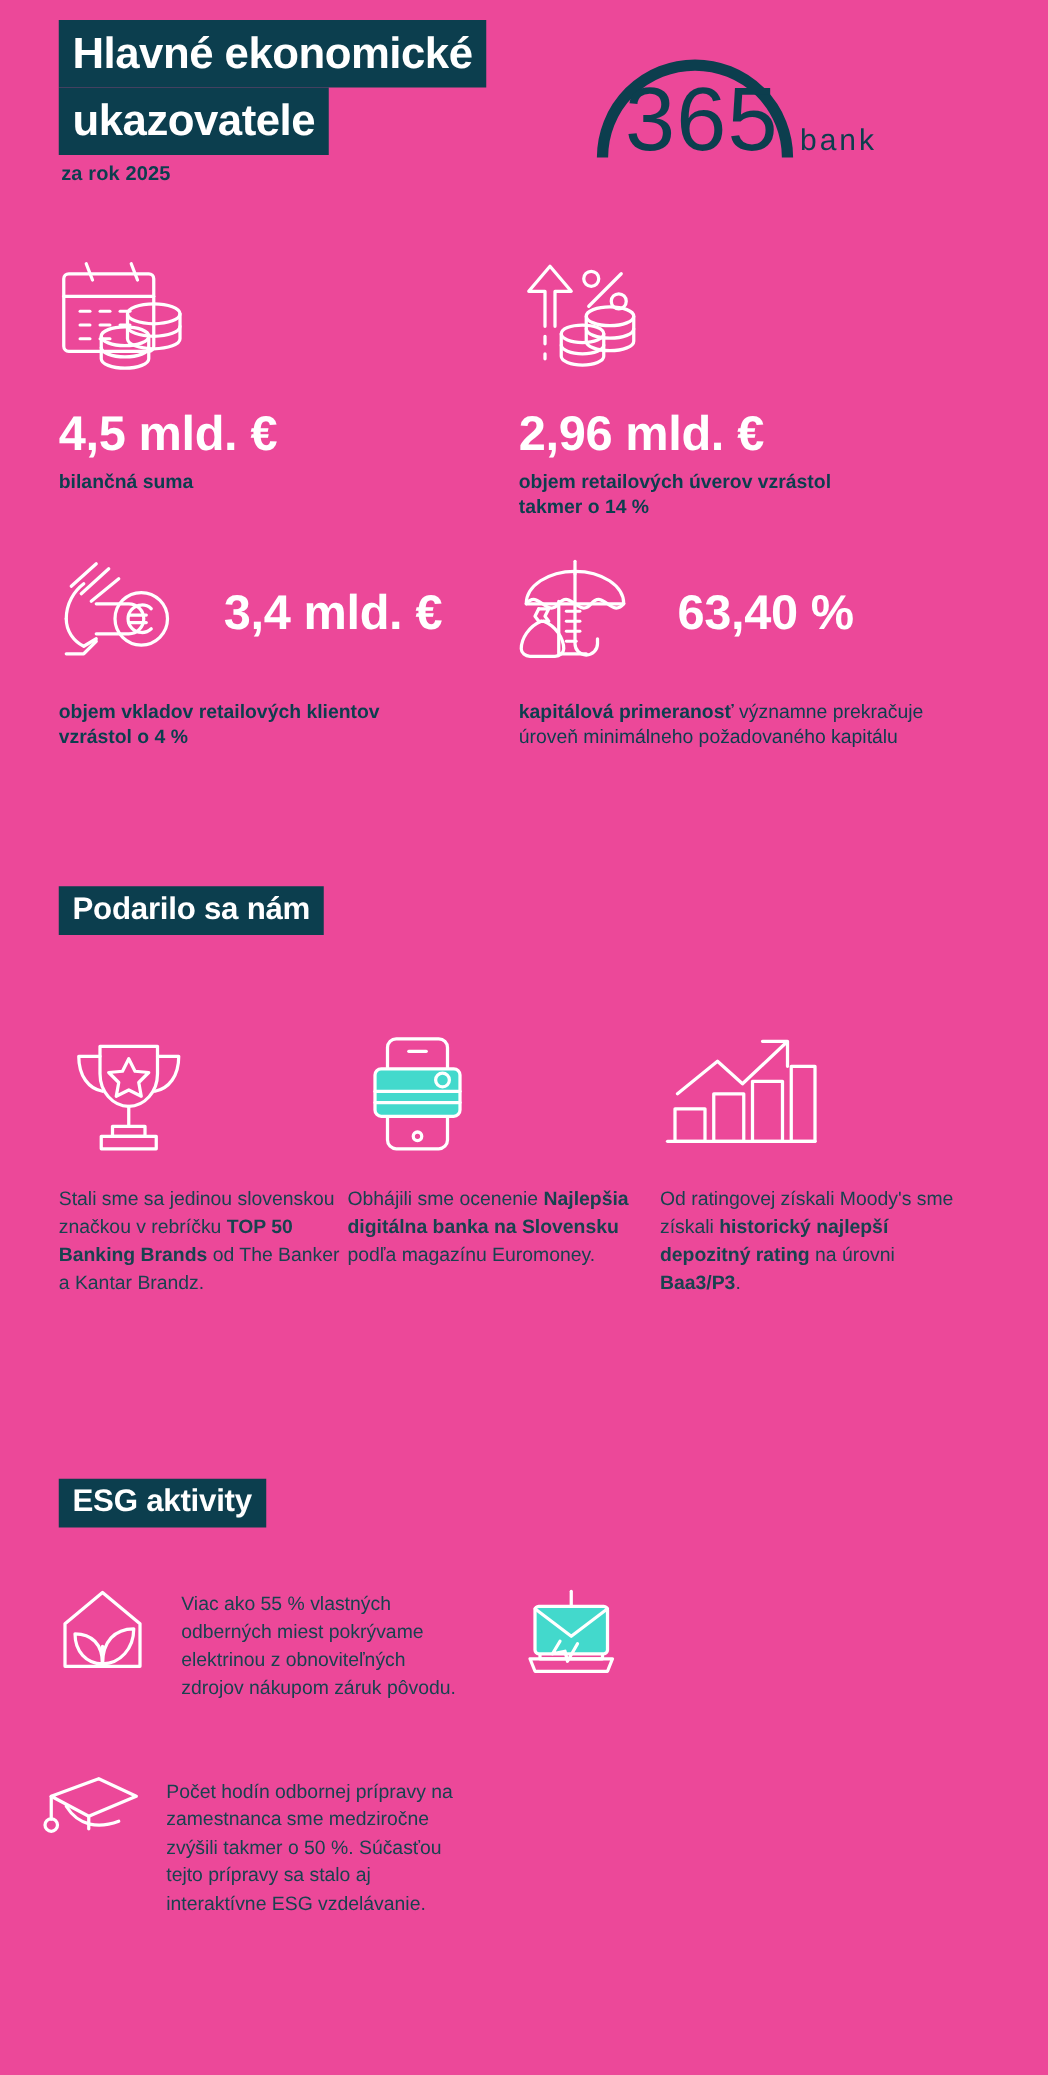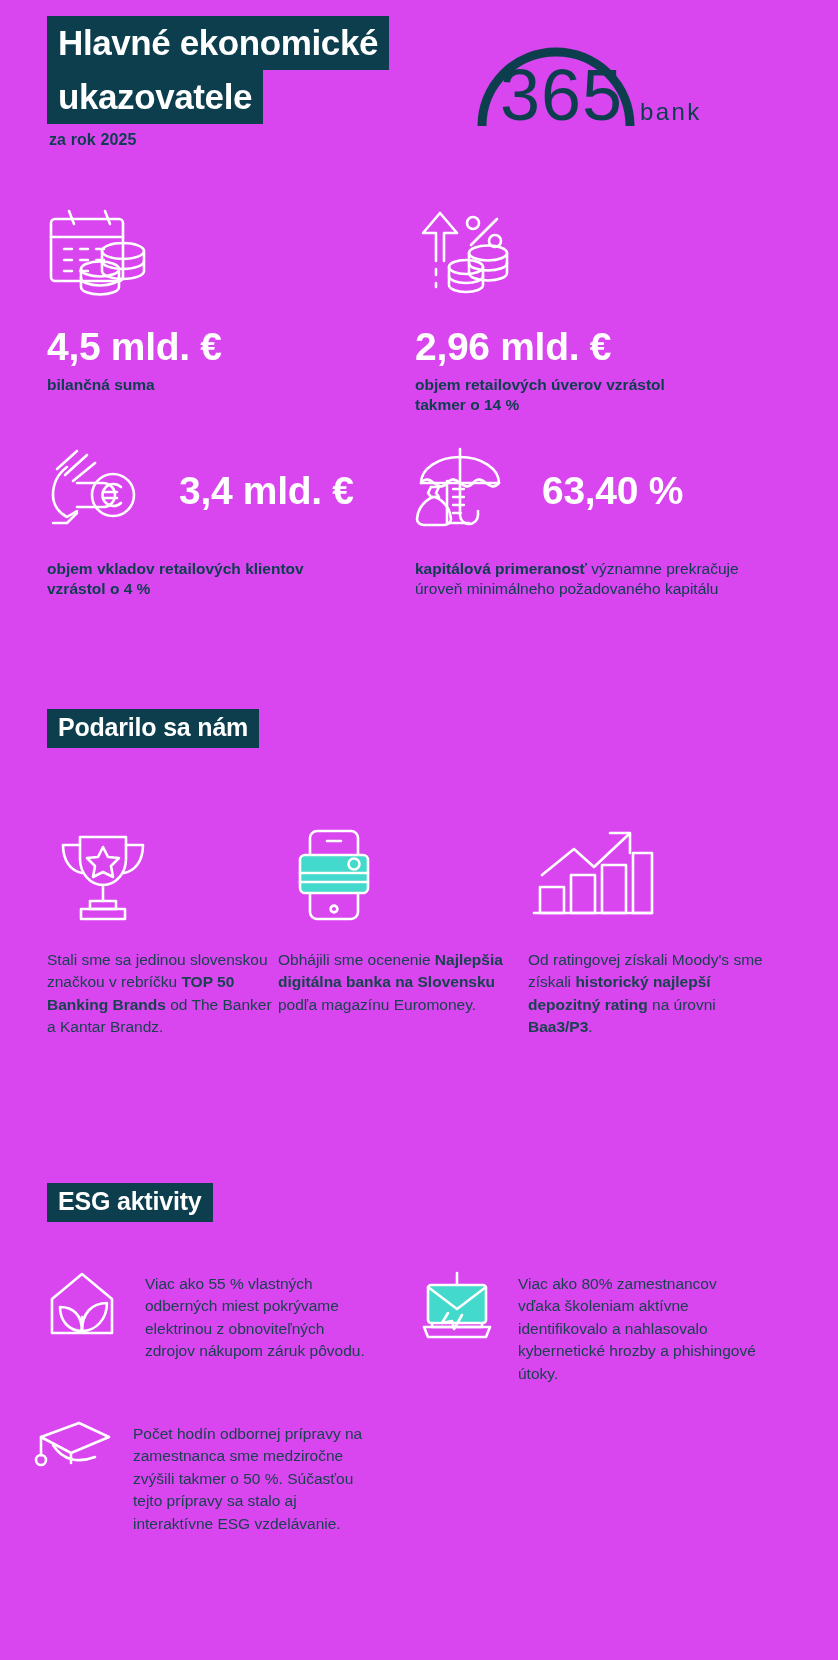--- a/index.html
+++ b/index.html
@@ -2,21 +2,21 @@
 <html><head>
 <meta charset="utf-8">
 <style>
   * { margin:0; padding:0; box-sizing:border-box; }
   html, body {
     width:838px; height:1660px;
     background:#43D9CC;
     font-family:"Liberation Sans", sans-serif;
     overflow:hidden;
   }
-  .page { position:relative; width:838px; height:1660px; background:#d946ef; }
+  .page { position:relative; width:838px; height:1660px; background:#ec4899; }
 
   
   .header { position:absolute; left:0; top:0; width:838px; height:180px; }
   .title-block { position:absolute; left:47px; top:16px; }
   .title-line {
     display:inline-block;
     background:#0C3E4E;
     color:#FFFFFF;
     font-size:35px;
     font-weight:bold;
@@ -295,21 +295,20 @@
       <div class="icon-wrap">
         <svg width="80" height="76" viewBox="0 0 80 76" fill="none" stroke="#FFFFFF" stroke-width="2.6" stroke-linecap="round" stroke-linejoin="round">
           <path d="M12 24 v34 h50 V24"></path>
           <path d="M4 58 h66 l-4 10 H8 Z"></path>
           <line x1="37" y1="4" x2="37" y2="16"></line>
           <rect x="8" y="16" width="58" height="38" rx="3" fill="#43D9CC"></rect>
           <path d="M8 18 L37 40 L66 18"></path>
           <path d="M28 44 l-6 10 l10 -2 l2 8 l8 -14"></path>
         </svg>
       </div>
-      <div class="text">Viac ako 80% zamestnancov vďaka školeniam aktívne identifikovalo a nahlasovalo kybernetické hrozby a phishingové útoky.</div>
     </div>
 
     <div class="esg-item" style="left:35px; top:150px; width:340px;">
       <div class="icon-wrap">
         <svg width="80" height="76" viewBox="0 0 80 76" fill="none" stroke="#FFFFFF" stroke-width="2.6" stroke-linecap="round" stroke-linejoin="round">
           <path d="M6 18 L44 4 L74 18 L36 34 Z"></path>
           <path d="M18 26 C28 42 44 44 60 38"></path>
           <path d="M6 18 v18"></path>
           <path d="M6 36 a5 5 0 0 0 0 10 a5 5 0 0 0 0 -10"></path>
           <path d="M36 34 v10"></path>

